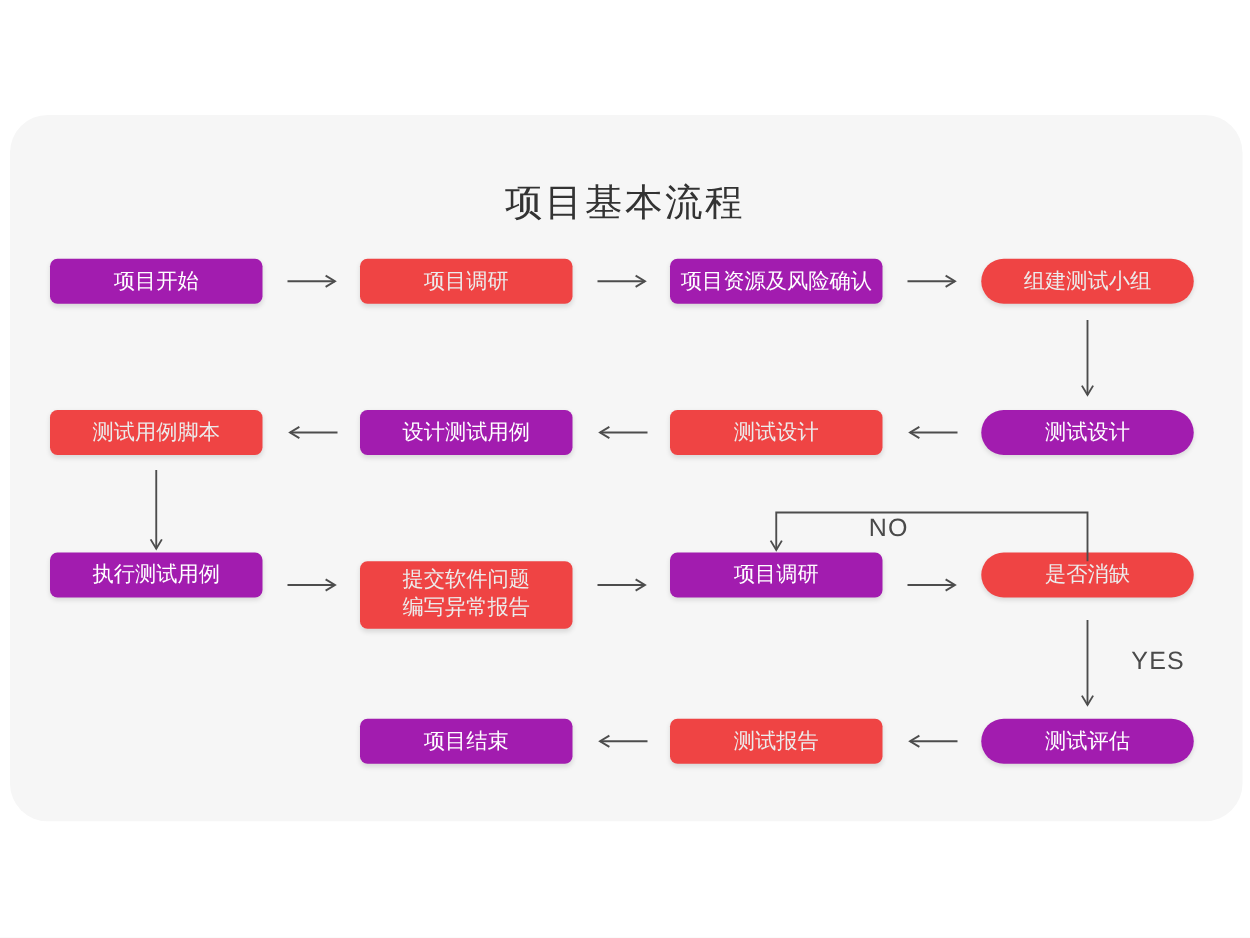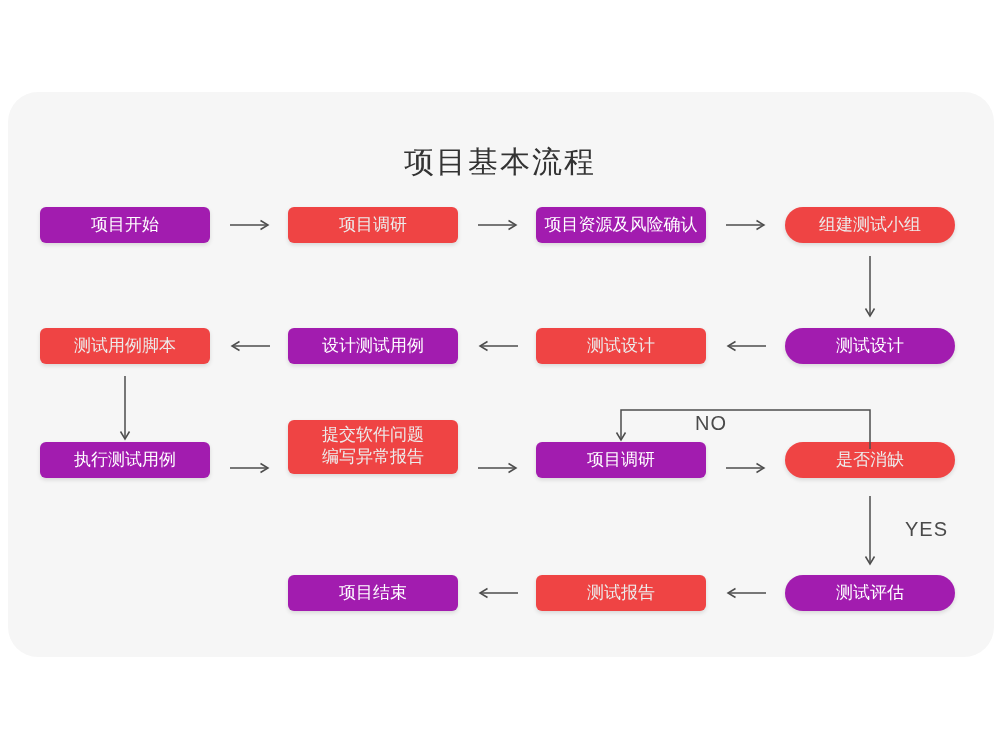--- a/index.html
+++ b/index.html
@@ -20,21 +20,21 @@
   .node{
     position:absolute;width:170px;height:36px;line-height:36px;
     text-align:center;border-radius:6px;font-size:17px;
     white-space:pre-line;box-shadow:0 2px 4px rgba(0,0,0,0.12);
   }
   .node.purple{background:#a21caf;color:#ffffff;}
   .node.gray{background:#ef4444;color:#ececec;}
   .node.tall{height:50px;line-height:22px;padding-top:4px;box-sizing:content-box;}
   .c1{left:40px;}  .c2{left:288px;} .c3{left:536px;} .c4{left:785px;border-radius:18px;}
   .r1{top:207px;}  .r2{top:328px;}  .r3{top:442px;}  .r4{top:575px;}
-  .r3t{top:420px;}
+  .r3t{top:449px;}
   svg.arrows{position:absolute;left:0;top:0;pointer-events:none;}
   .edge-label{
     position:absolute;font-size:20px;color:#4a4a4a;letter-spacing:1px;
   }
   .no-label{left:681px;top:412px;width:60px;text-align:center;}
   .yes-label{left:880px;top:518px;margin-left:25px;}
 </style>
 </head>
 <body>
 

